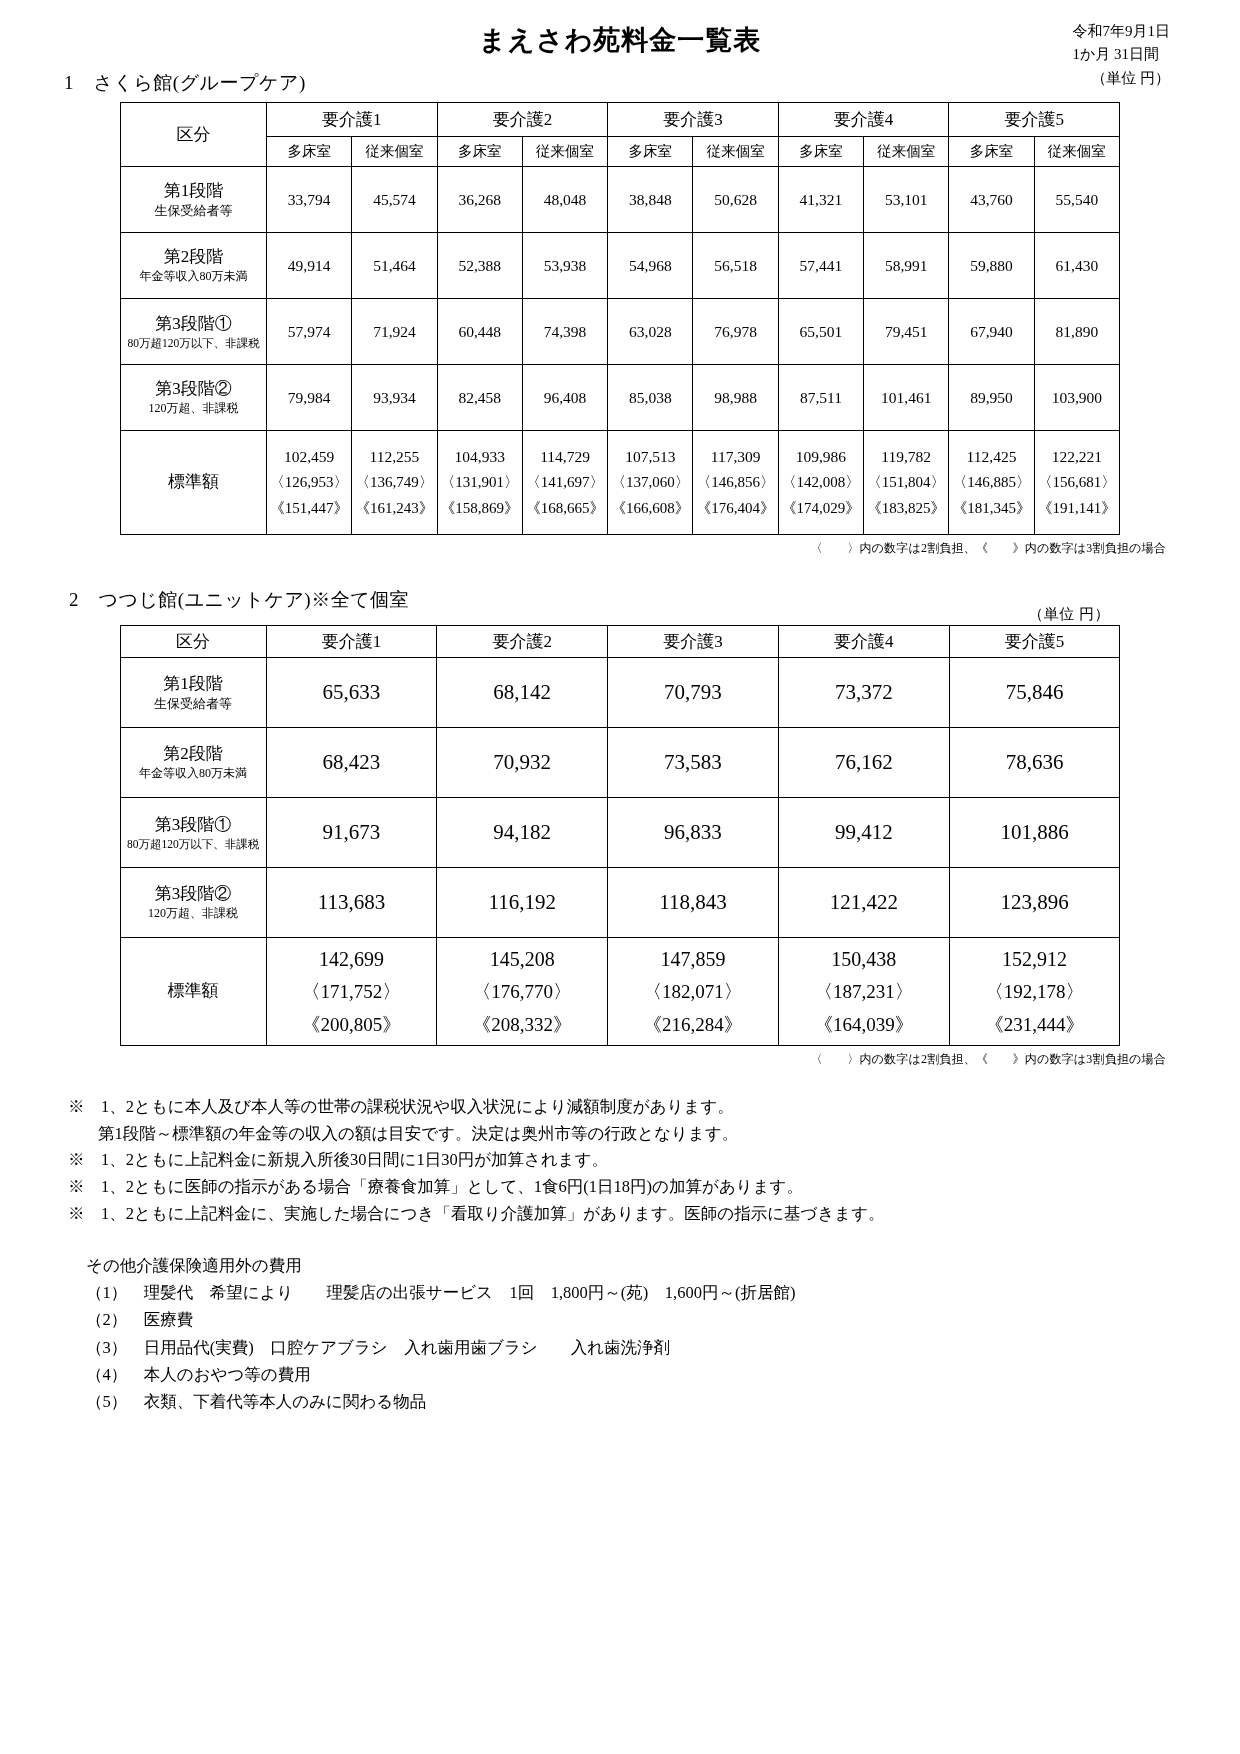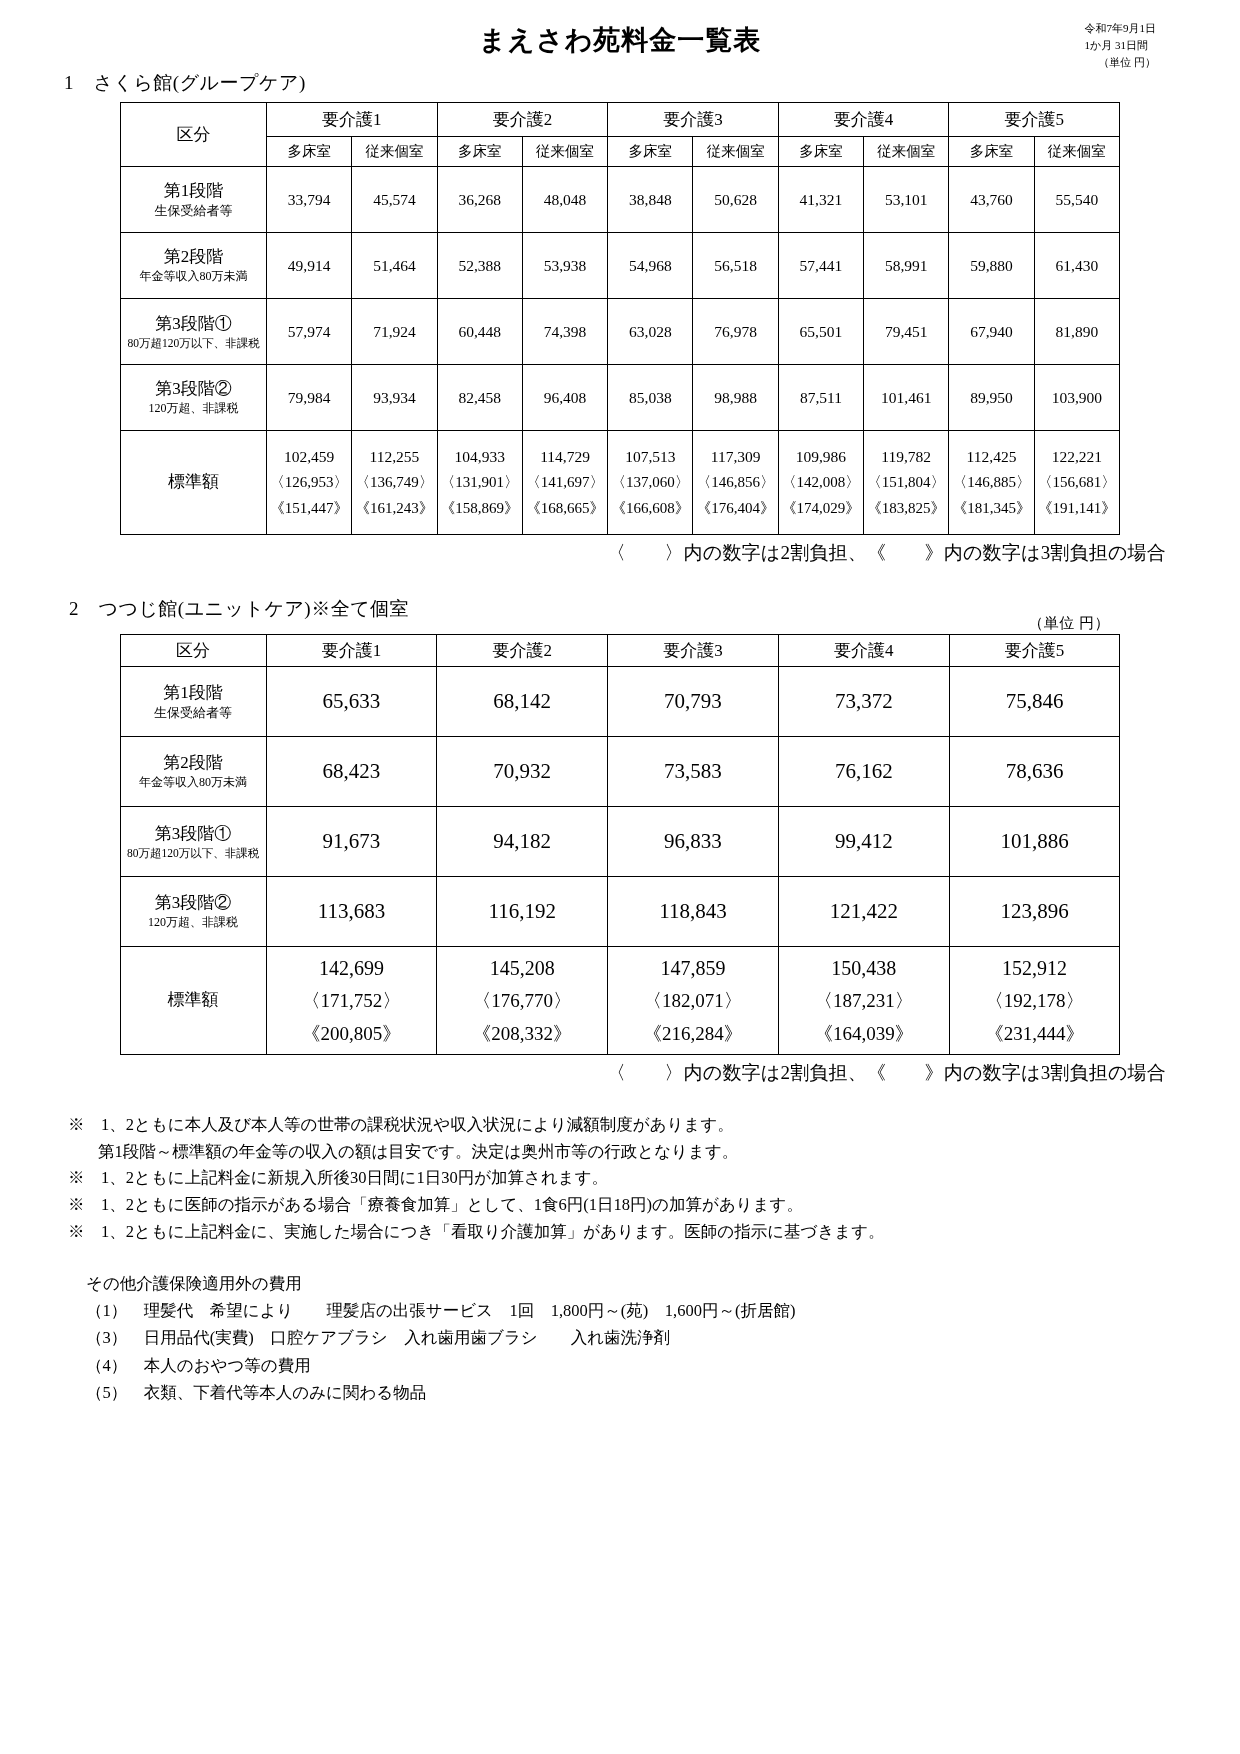--- a/index.html
+++ b/index.html
@@ -18,23 +18,23 @@
   .title-row { position: relative; height: 56px; }
   .doc-title {
     text-align: center;
     font-size: 27px;
     font-weight: bold;
     letter-spacing: 1px;
     padding-top: 22px;
   }
   .header-meta {
     position: absolute;
-    right: 24px;
+    right: 10px;
     top: 20px;
-    font-size: 11px;
+    font-size: 15px;
     line-height: 1.55;
     text-align: left;
   }
   .header-meta div:nth-child(3) { text-align: right; }
 
   
   .sec-head {
     font-size: 19px;
     margin: 14px 0 6px 4px;
     letter-spacing: 0.5px;
@@ -82,21 +82,21 @@
   .t2 .val { width: 170.8px; }
   .t2 .grp-head { height: 32px; font-size: 17px; }
   .t2 .datarow { height: 70px; }
   .t2 .big { font-size: 21px; }
   .t2 .stdrow { height: 108px; }
   .t2 .stack { line-height: 1.7; font-size: 20px; }
   .t2 .stack .b1, .t2 .stack .b2 { font-size: 19px; }
 
   .foot-note {
     text-align: right;
-    font-size: 19px;
+    font-size: 12px;
     padding-right: 14px;
     margin-top: 5px;
     letter-spacing: 0.2px;
   }
 
   
   .notes { margin: 26px 0 0 8px; font-size: 16.5px; line-height: 1.62; }
   .notes .line { white-space: pre; }
   .notes .indent { padding-left: 30px; }
   .other { margin: 24px 0 0 26px; font-size: 16.5px; line-height: 1.66; }
@@ -396,18 +396,19 @@
     <div class="line">※　1、2ともに本人及び本人等の世帯の課税状況や収入状況により減額制度があります。</div>
     <div class="line indent">第1段階～標準額の年金等の収入の額は目安です。決定は奥州市等の行政となります。</div>
     <div class="line">※　1、2ともに上記料金に新規入所後30日間に1日30円が加算されます。</div>
     <div class="line">※　1、2ともに医師の指示がある場合「療養食加算」として、1食6円(1日18円)の加算があります。</div>
     <div class="line">※　1、2ともに上記料金に、実施した場合につき「看取り介護加算」があります。医師の指示に基づきます。</div>
   </div>
 
   <div class="other">
     <div class="line">その他介護保険適用外の費用</div>
     <div class="line">（1）　理髪代　希望により　　理髪店の出張サービス　1回　1,800円～(苑)　1,600円～(折居館)</div>
+    <div class="line">（2）　医療費</div>
     <div class="line">（3）　日用品代(実費)　口腔ケアブラシ　入れ歯用歯ブラシ　　入れ歯洗浄剤</div>
     <div class="line">（4）　本人のおやつ等の費用</div>
     <div class="line">（5）　衣類、下着代等本人のみに関わる物品</div>
   </div>
 
 </div>
 
 </body></html>

